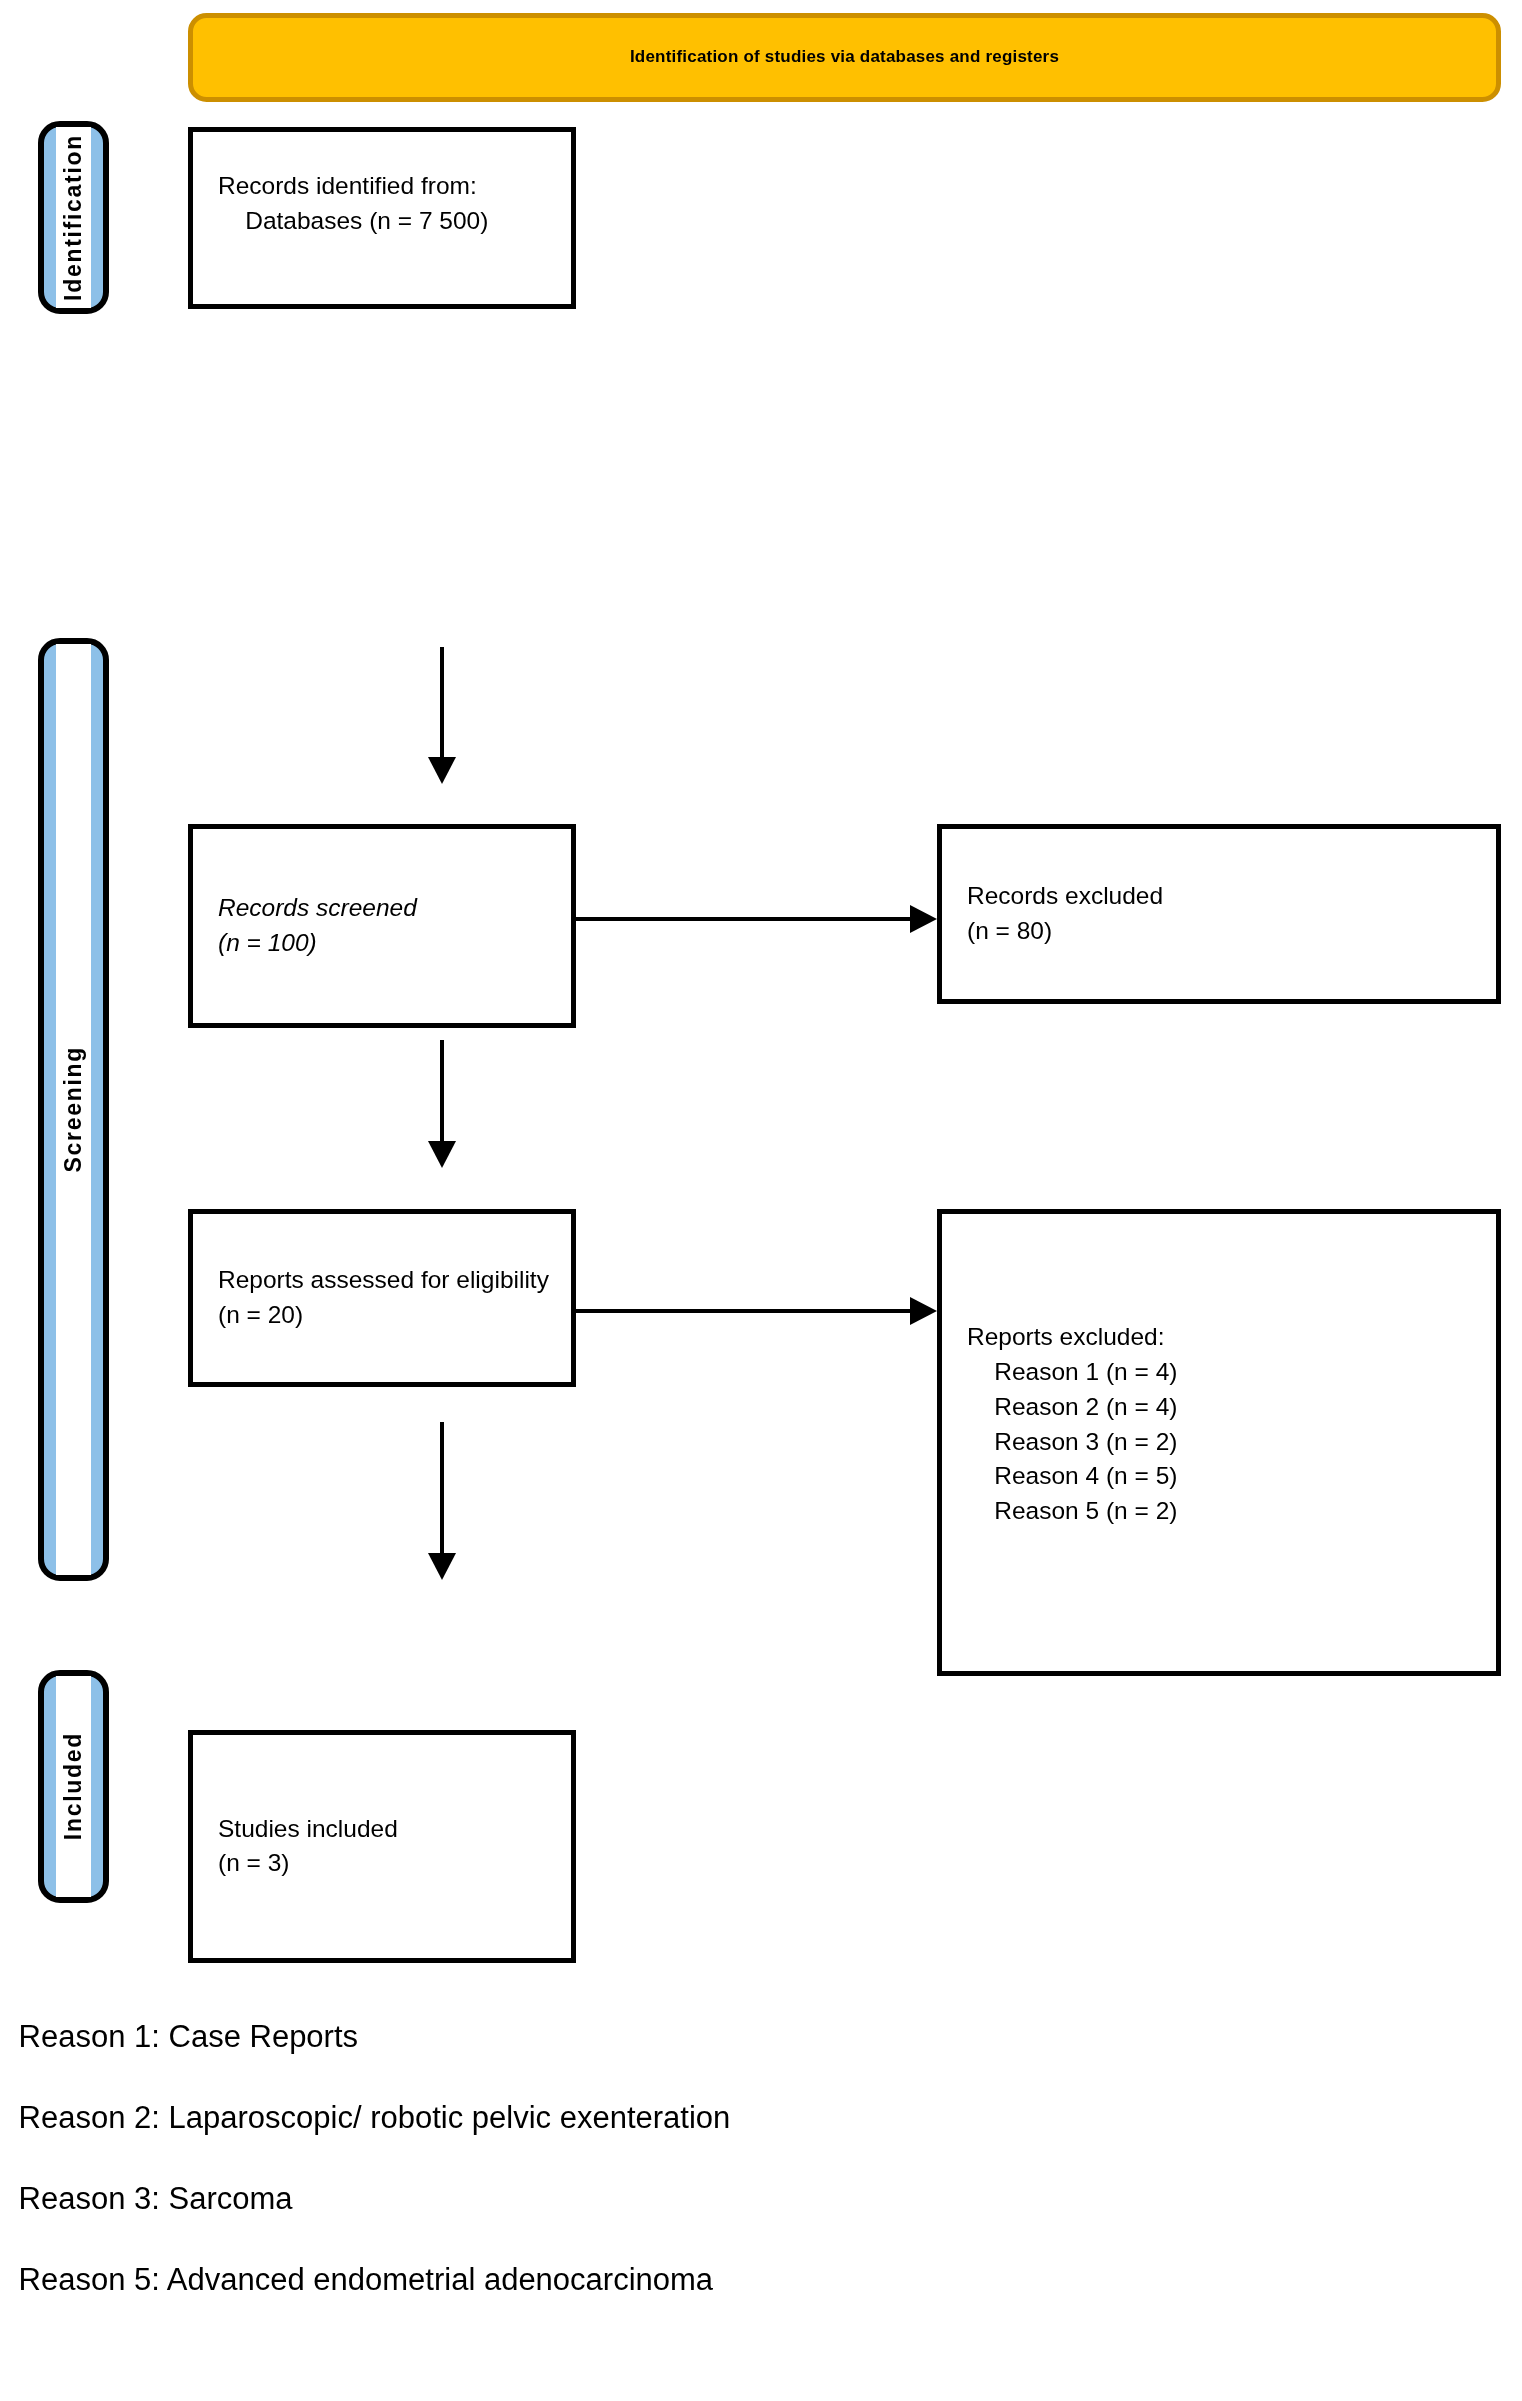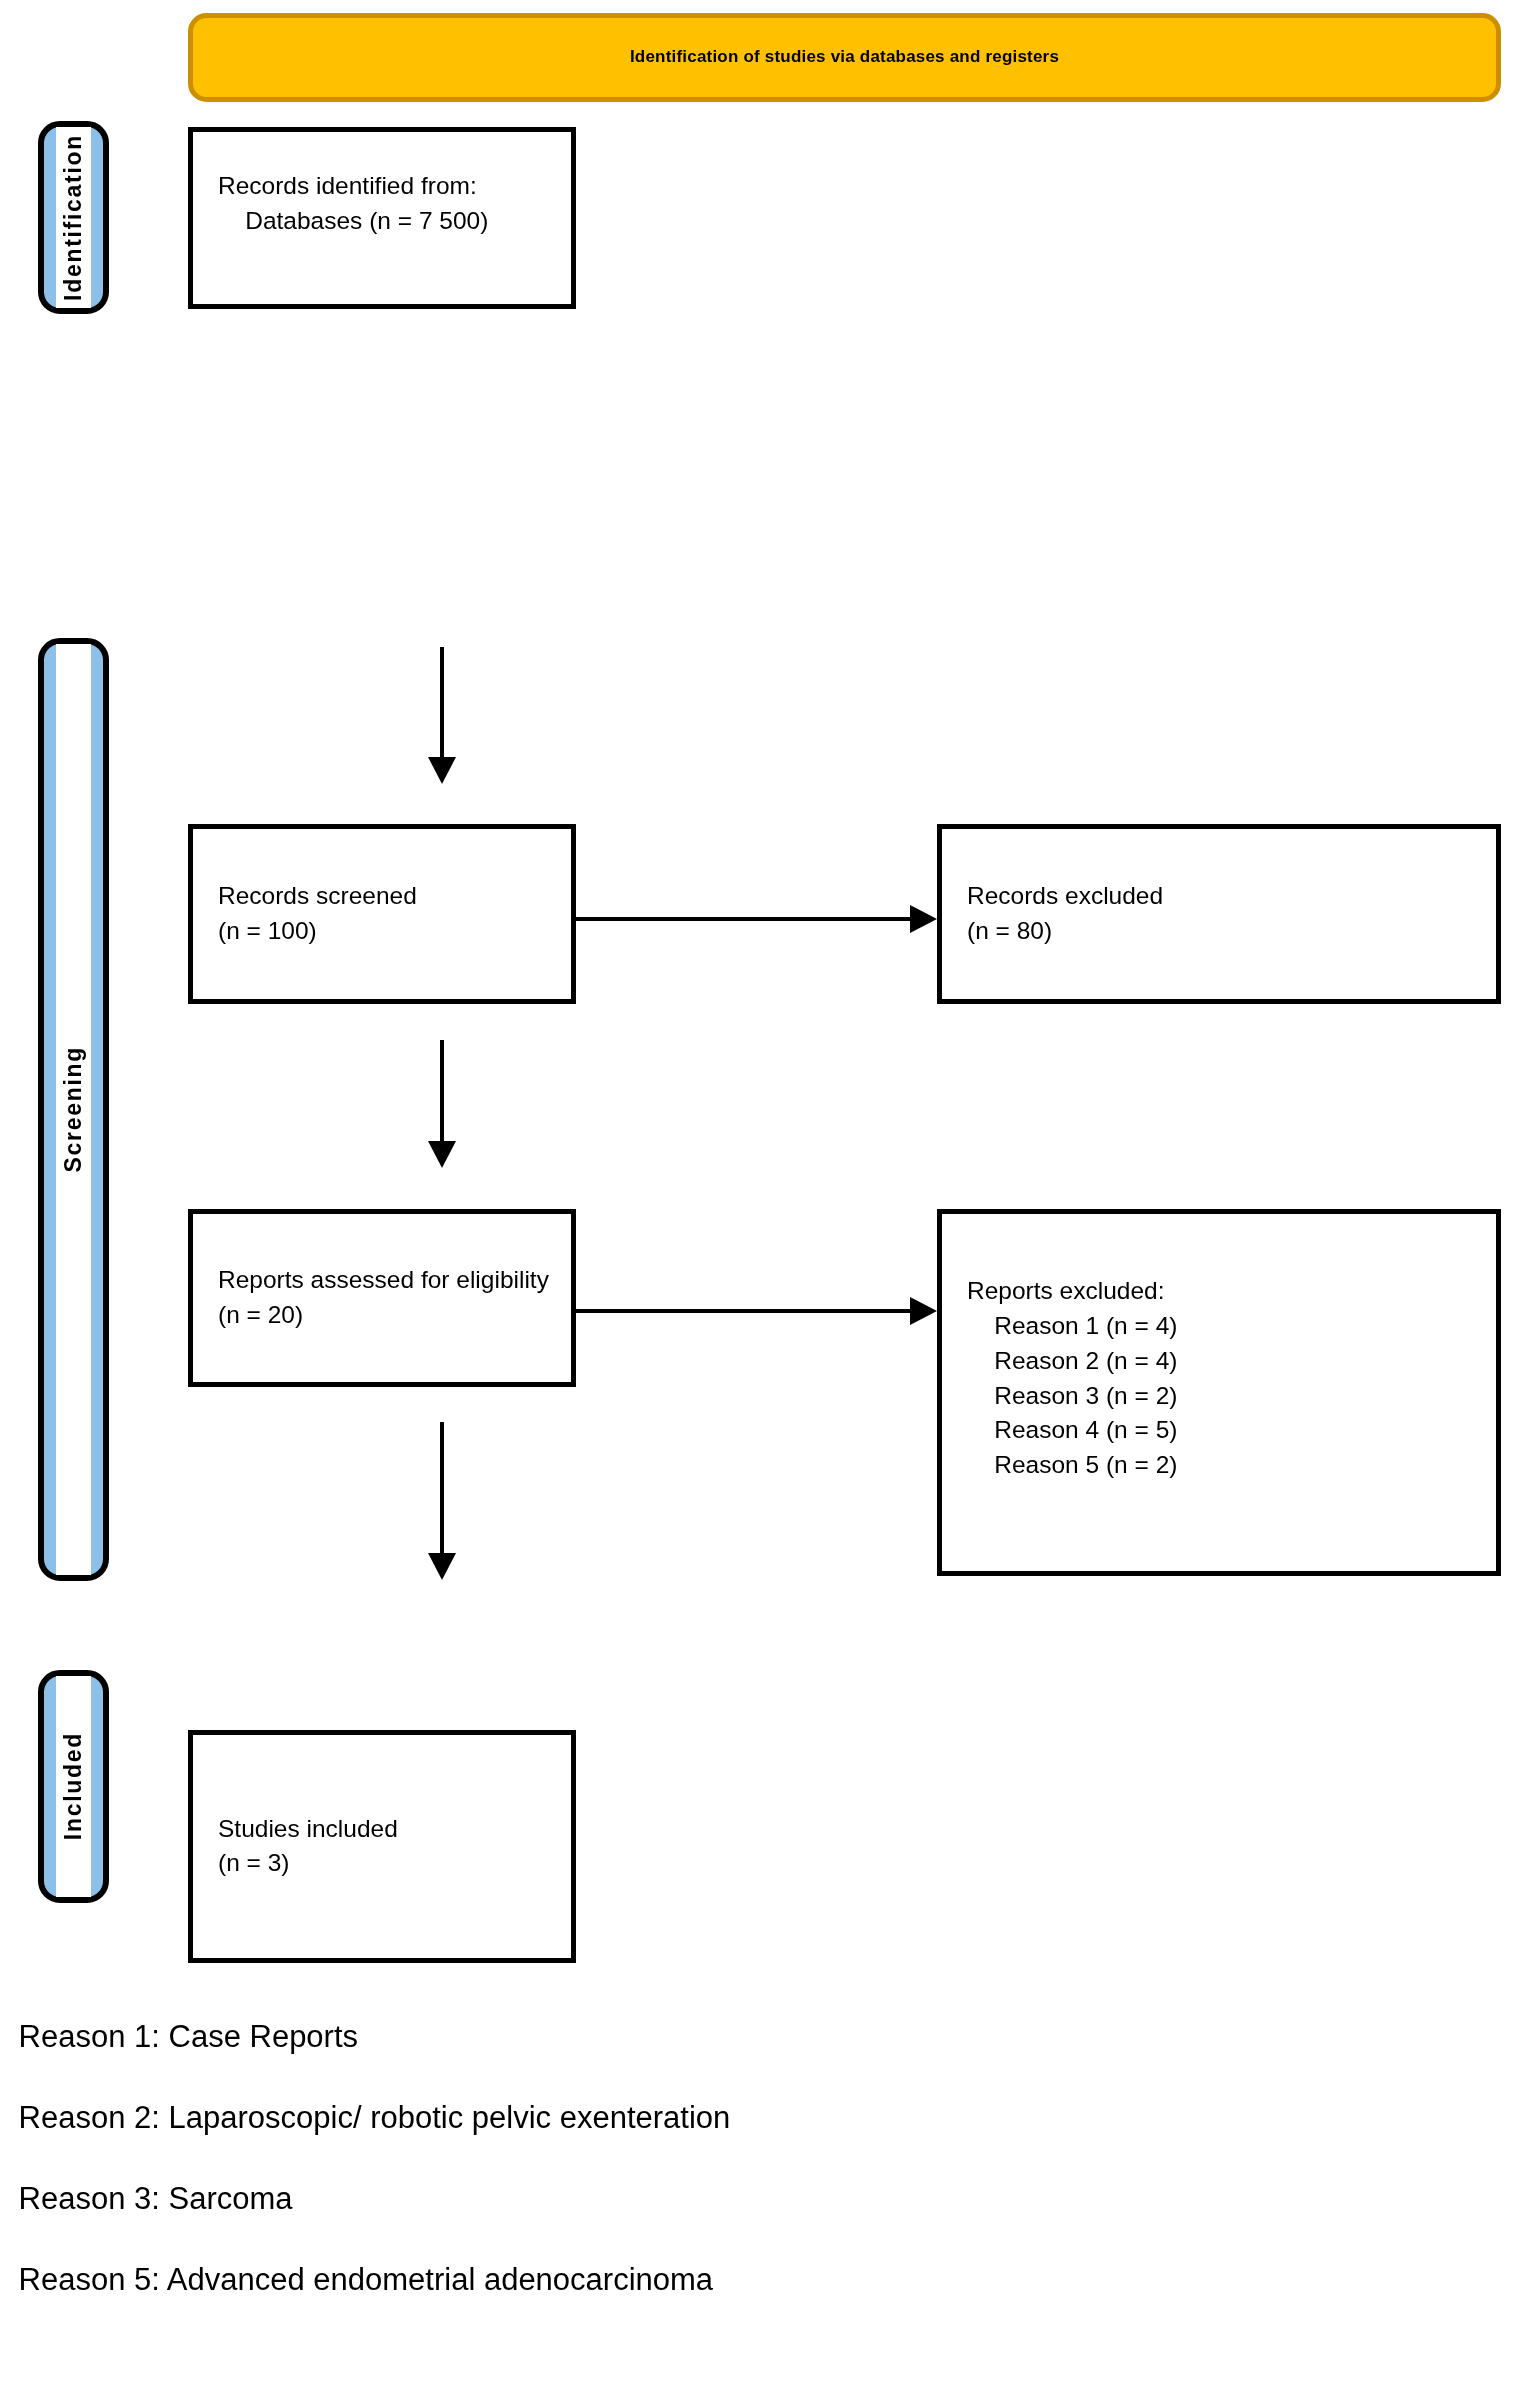--- a/index.html
+++ b/index.html
@@ -88,24 +88,24 @@
     right: 13.5px;
     top: 50%;
     transform: translateY(-50%);
     font-size: 24.5px;
     line-height: 1.42;
     white-space: pre-wrap;
     color: #000000;
   }
 
   #box-identified   { left: 188px;  top: 127px;  width: 388px;  height: 182px; }
-  #box-screened     { left: 188px;  top: 824px;  width: 388px;  height: 180px; }
+  #box-screened     { left: 188px;  top: 824px;  width: 388px;  height: 204px; font-style: italic; }
   #box-excluded     { left: 937px; top: 824px;  width: 564px;  height: 180px; }
   #box-eligibility  { left: 188px;  top: 1209px; width: 388px;  height: 178px; }
-  #box-rep-excluded { left: 937px; top: 1209px; width: 564px;  height: 367px; }
+  #box-rep-excluded { left: 937px; top: 1209px; width: 564px;  height: 467px; }
   #box-included     { left: 188px;  top: 1714px; width: 388px;  height: 233px; margin-top: 16px; }
 
   #box-identified .box-text { top: 42%; }
   #box-rep-excluded .box-text { top: 46%; }
 
   
   .v-arrow {
     position: absolute;
     width: 0;
   }

